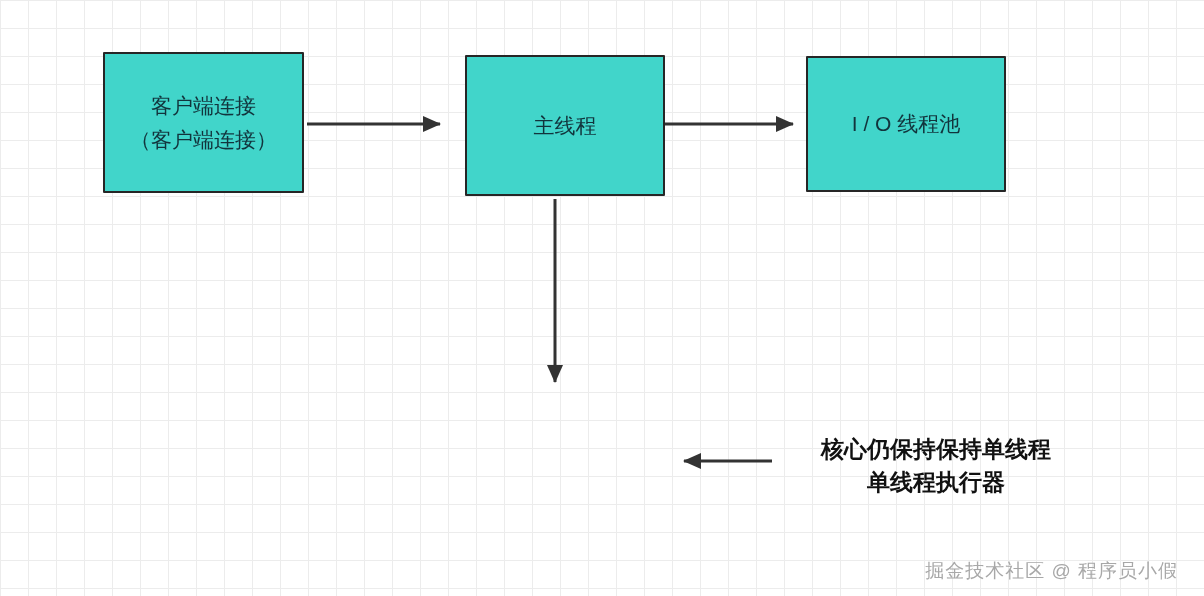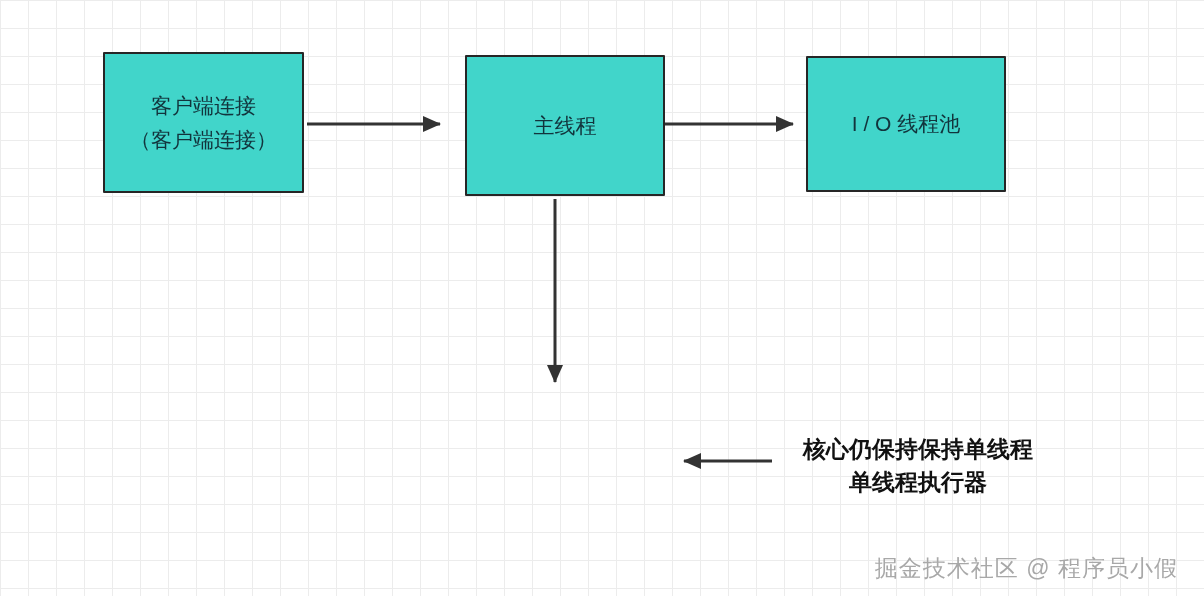--- a/index.html
+++ b/index.html
@@ -49,21 +49,21 @@
     color: #111111;
     font-size: 23px;
     line-height: 1.45;
     text-align: center;
   }
   .watermark {
     position: absolute;
     right: 26px;
     bottom: 12px;
     color: #a8a8a8;
-    font-size: 23px;
+    font-size: 19px;
     letter-spacing: 1px;
     margin-top: 12px;
   }
 </style>
 </head>
 <body>
 
 <div class="canvas">
 
   <svg class="arrows" width="1204" height="596" viewBox="0 0 1204 596" aria-hidden="true">
@@ -85,20 +85,20 @@
 
   <div class="node" style="left:465px; top:55px; width:200px; height:141px;">
     <span>主线程</span>
   </div>
 
   <div class="node" style="left:806px; top:56px; width:200px; height:136px;">
     <span>I / O 线程池</span>
   </div>
 
 
-  <div class="annotation" style="left:756px; top:433px; width:324px;">
+  <div class="annotation" style="left:774px; top:433px; width:324px;">
     <div>核心仍保持保持单线程</div>
     <div>单线程执行器</div>
   </div>
 
   <div class="watermark">掘金技术社区 @ 程序员小假</div>
 
 </div>
 
 </body></html>

